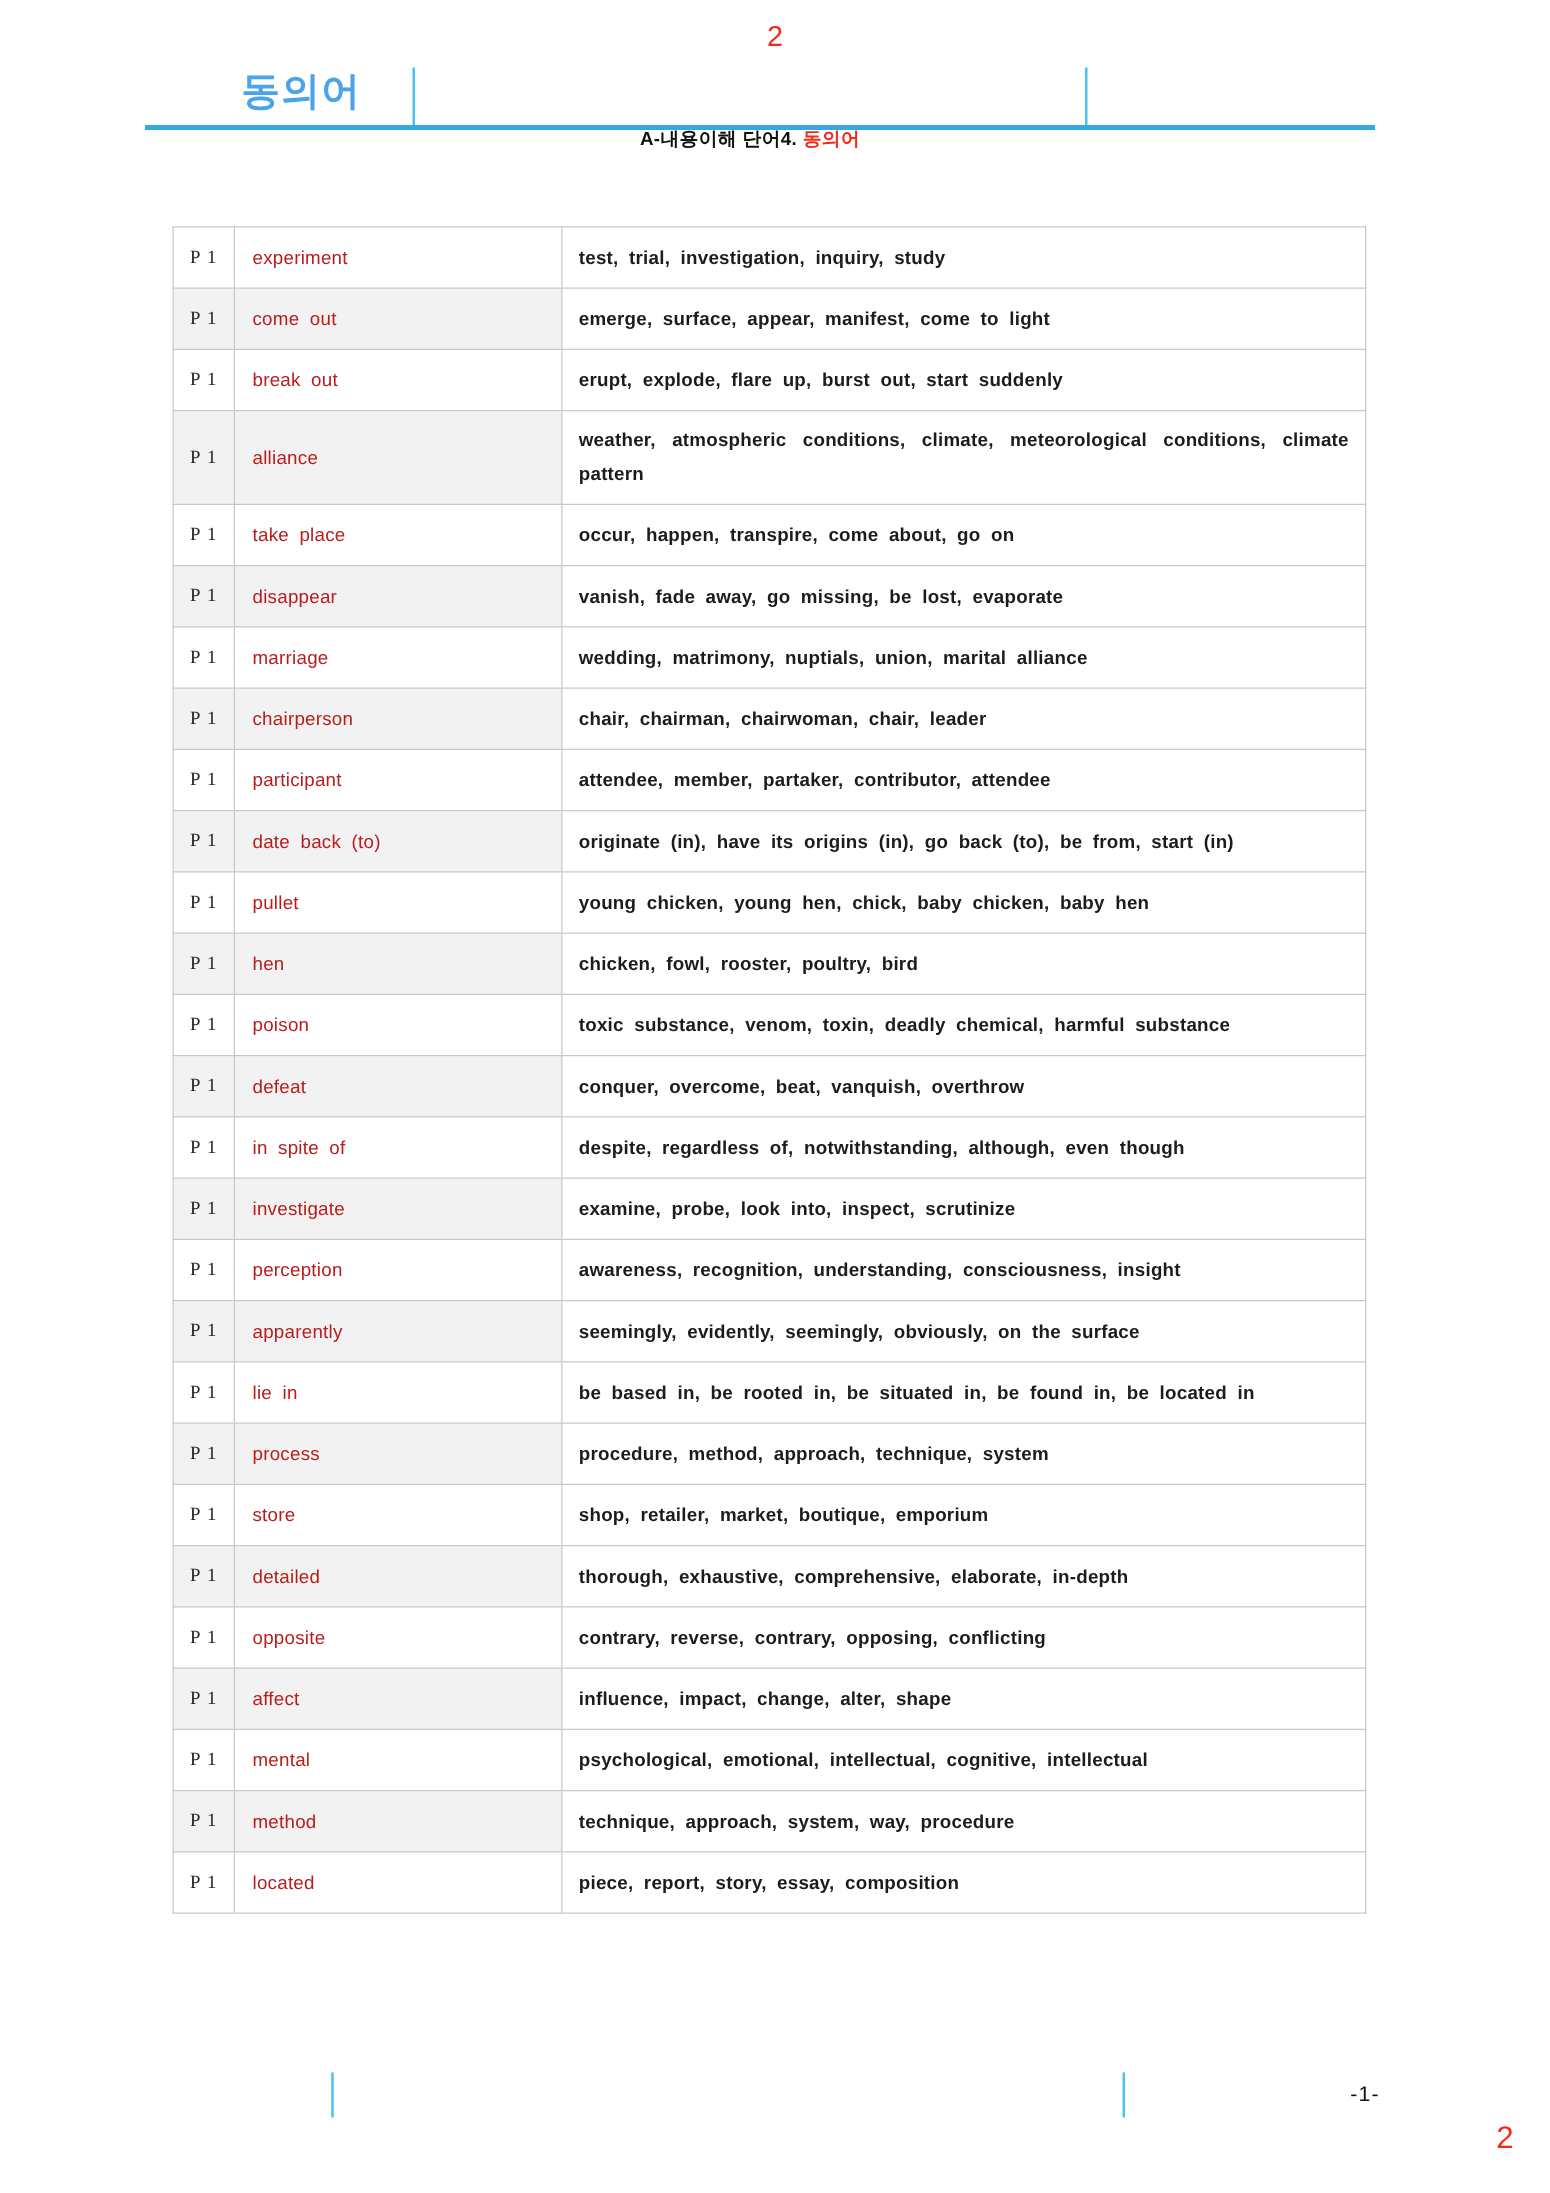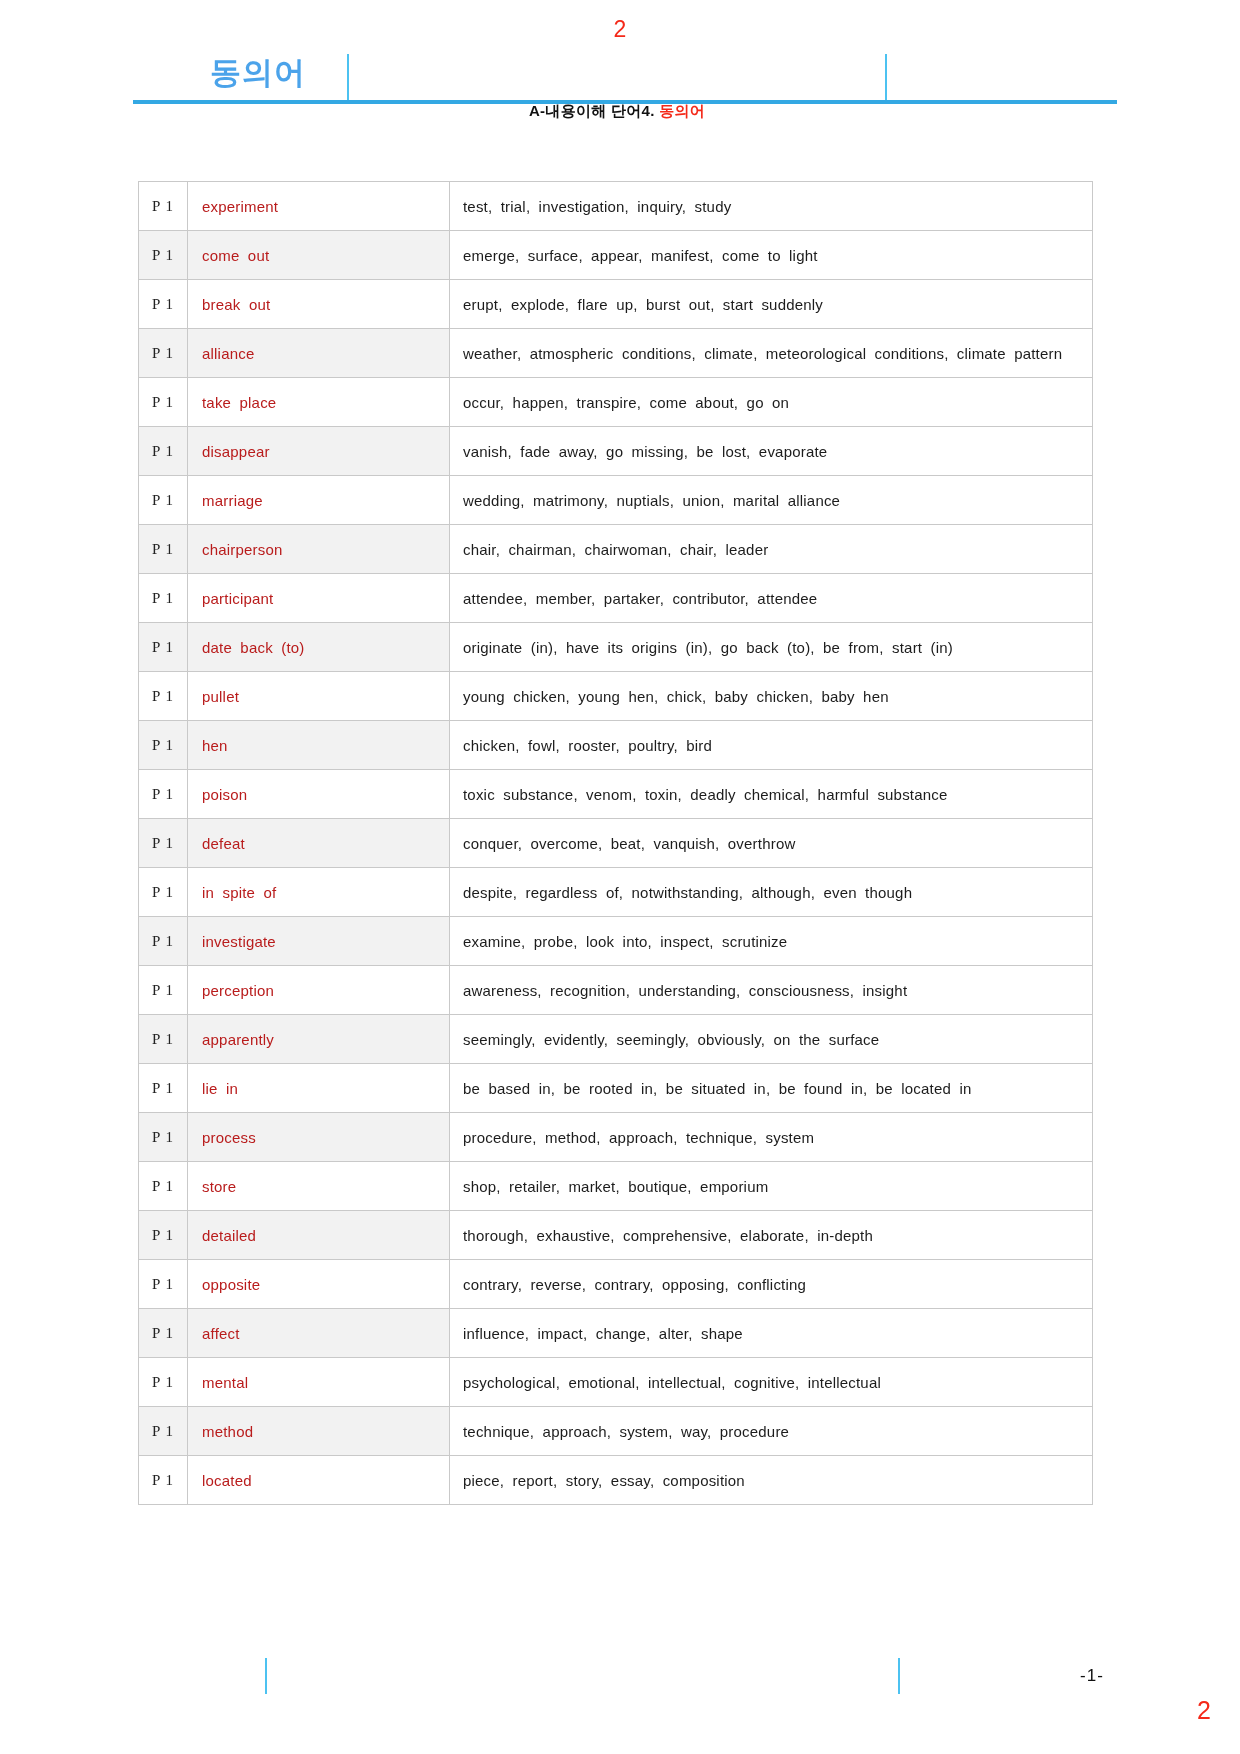--- a/index.html
+++ b/index.html
@@ -6,21 +6,21 @@
   body{
     width:1240px;height:1754px;position:relative;background:#ffffff;
     font-family:"Liberation Sans", sans-serif;color:#1c1c1c;overflow:hidden;
   }
   
   .top-num{
     position:absolute;top:16px;left:0;width:1240px;text-align:center;
     font-size:23px;color:#f42919;font-family:"Liberation Sans",sans-serif;
   }
   
-  .header{position:absolute;top:50px;left:133px;width:984px;height:52px;}
+  .header{position:absolute;top:50px;left:116px;width:984px;height:52px;}
   .header .left-title{
     position:absolute;left:30px;top:2px;width:190px;text-align:center;
     font-size:31px;font-weight:bold;color:#4ba3ea;letter-spacing:1px;
   }
   .header .vline{
     position:absolute;top:4px;width:2px;height:48px;background:#4cc2f1;
   }
   .header .vline.v1{left:214px;}
   .header .vline.v2{left:752px;}
   .header .center-title{
@@ -44,20 +44,21 @@
   .syn-table td.p-cell{
     font-family:"Liberation Serif", serif;text-align:center;color:#222222;
     letter-spacing:1px;
   }
   .syn-table td.word-cell{
     padding:0 8px 0 14px;letter-spacing:0.2px;word-spacing:4px;color:#b91c1c;
   }
   .syn-table td.syn-cell{
     padding:10px 13px;letter-spacing:0.2px;word-spacing:4px;color:#1c1c1c;
     text-align:justify;
+    font-weight:bold;
   }
   .syn-table tr.shaded td.p-cell,
   .syn-table tr.shaded td.word-cell{background:#f2f2f2;}
   
   .footer-vline{
     position:absolute;top:1658px;width:2px;height:36px;background:#4cc2f1;
   }
   .footer-vline.f1{left:265px;}
   .footer-vline.f2{left:898px;}
   .footer-page{

